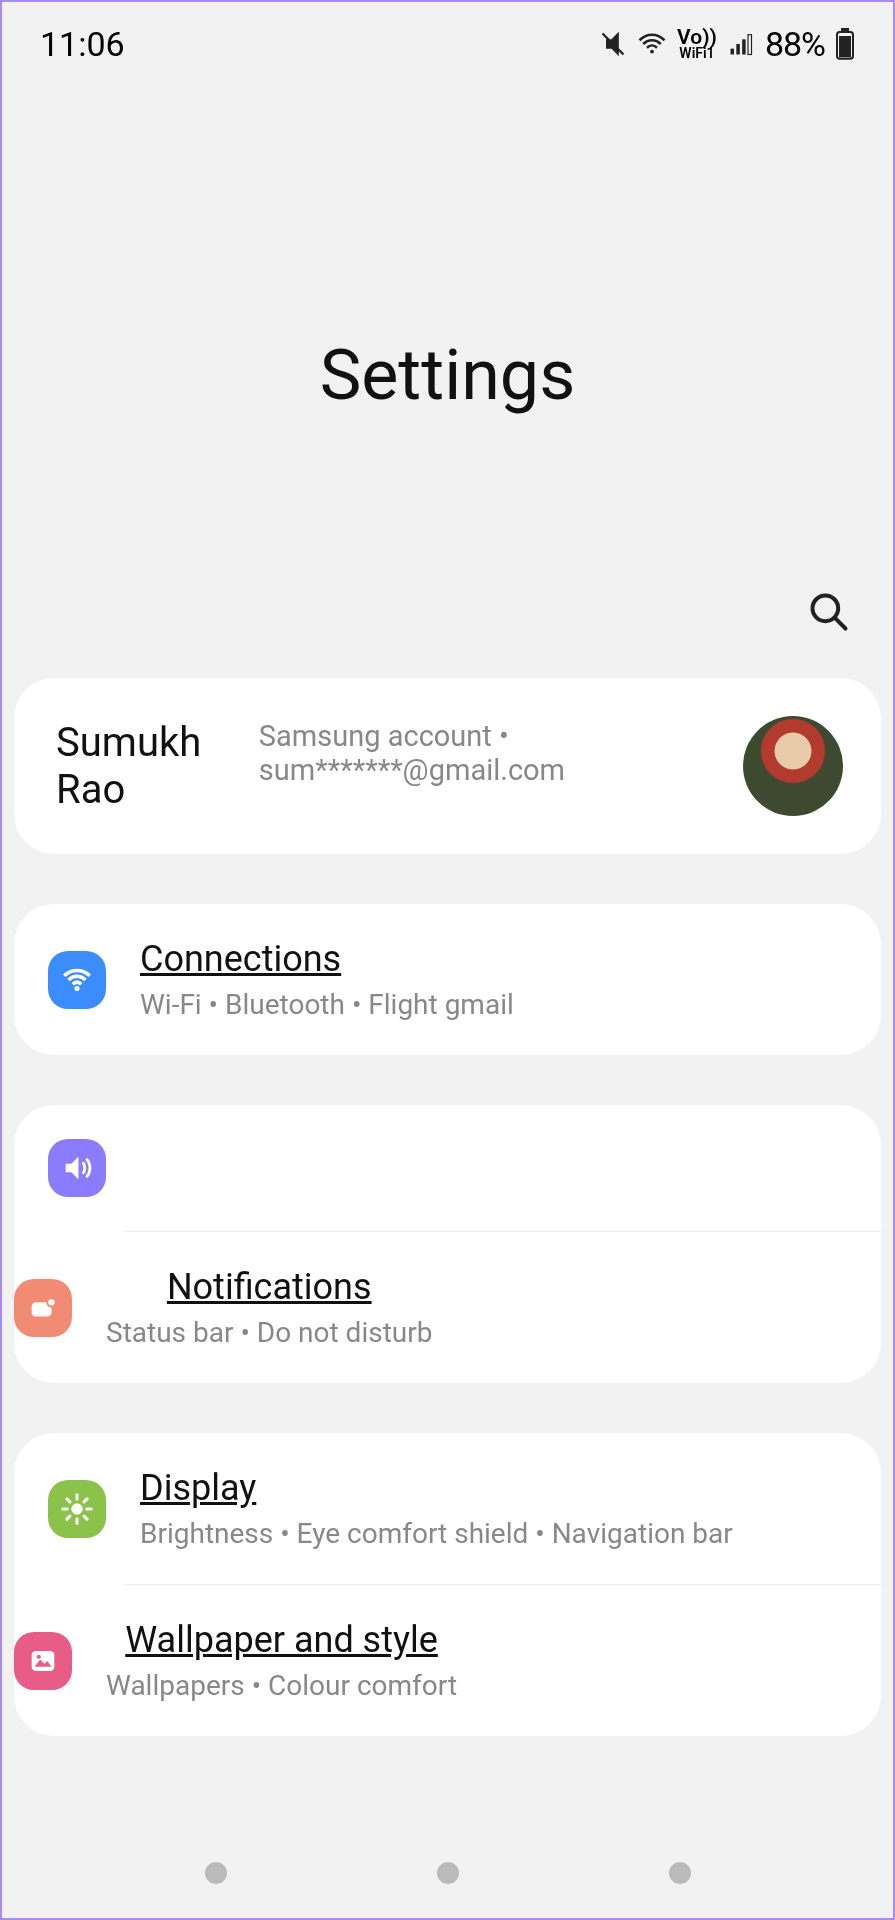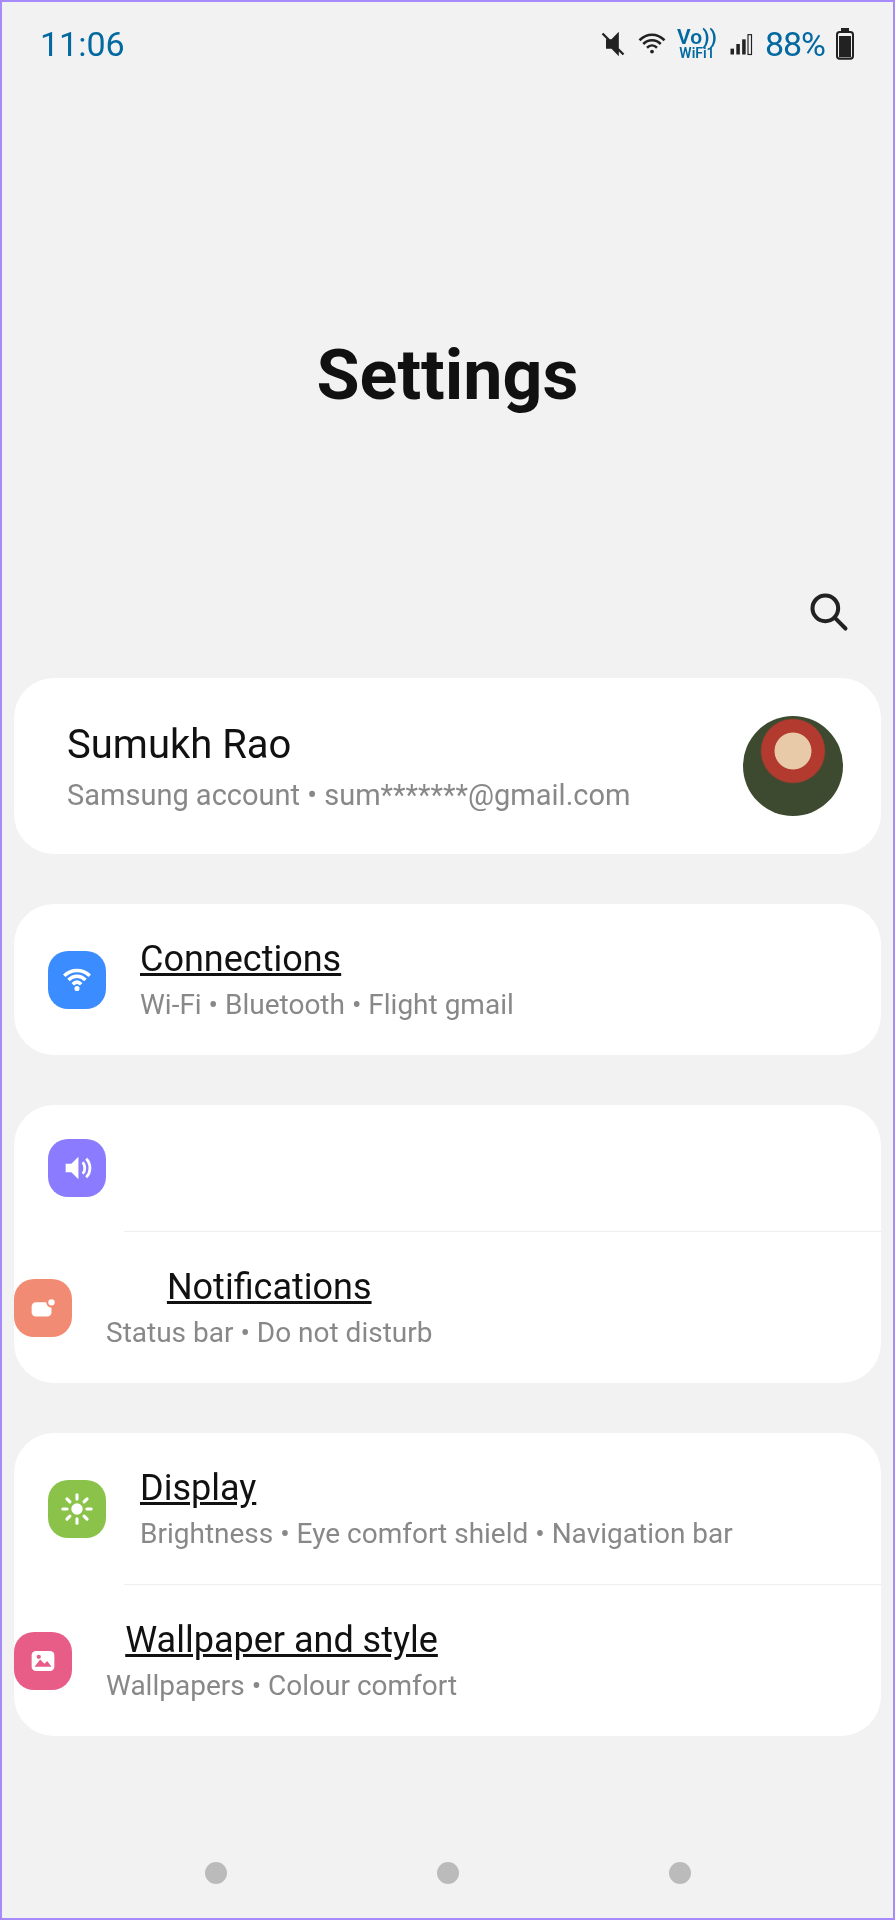--- a/index.html
+++ b/index.html
@@ -11,48 +11,48 @@
     position: relative;
     overflow: hidden;
   }
   
   .status-bar {
     display: flex;
     justify-content: space-between;
     align-items: center;
     padding: 22px 38px 10px 38px;
     font-size: 34px;
-    color: #0369a1;
+    color: #000000;
   }
   .status-left { font-weight: 400; }
   .status-right { display: flex; align-items: center; gap: 10px; }
   .status-right .batt-pct { font-size: 34px; letter-spacing: -1px; }
   .status-right svg { display: block; }
   .vowifi { text-align: center; line-height: 0.9; font-size: 14px; font-weight: 600; }
   .vowifi .top { font-size: 21px; }
   
   .header-area { padding-top: 260px; text-align: center; }
-  .title { font-size: 70px; font-weight: 700; color: #111; }
+  .title { font-size: 70px; font-weight: 400; color: #111; }
   .search-row { display: flex; justify-content: flex-end; padding: 170px 38px 40px 0; }
   .search-btn { width: 52px; height: 52px; display: flex; align-items: center; justify-content: center; }
   
   .card {
     background: #fff;
     border-radius: 40px;
     margin: 0 12px 50px 12px;
     padding: 0;
   }
   
   .account-row {
     display: flex;
     align-items: center;
     justify-content: space-between;
     padding: 38px 38px 38px 42px;
   }
-  .account-text { display: flex; flex-direction: column; gap: 10px; margin-left: 11px; }
+  .account-text { display: flex; gap: 10px; }
   .account-name { font-size: 40px; color: #111; font-weight: 400; }
   .account-sub { font-size: 29px; color: #888; }
   .avatar {
     width: 100px; height: 100px; border-radius: 50%;
     background: radial-gradient(circle at 50% 35%, #e8c9a8 0 22%, #b23a2f 23% 38%, #3d4a2f 40% 100%);
     position: relative; overflow: hidden; flex-shrink: 0;
   }
   
   .item {
     display: flex;

